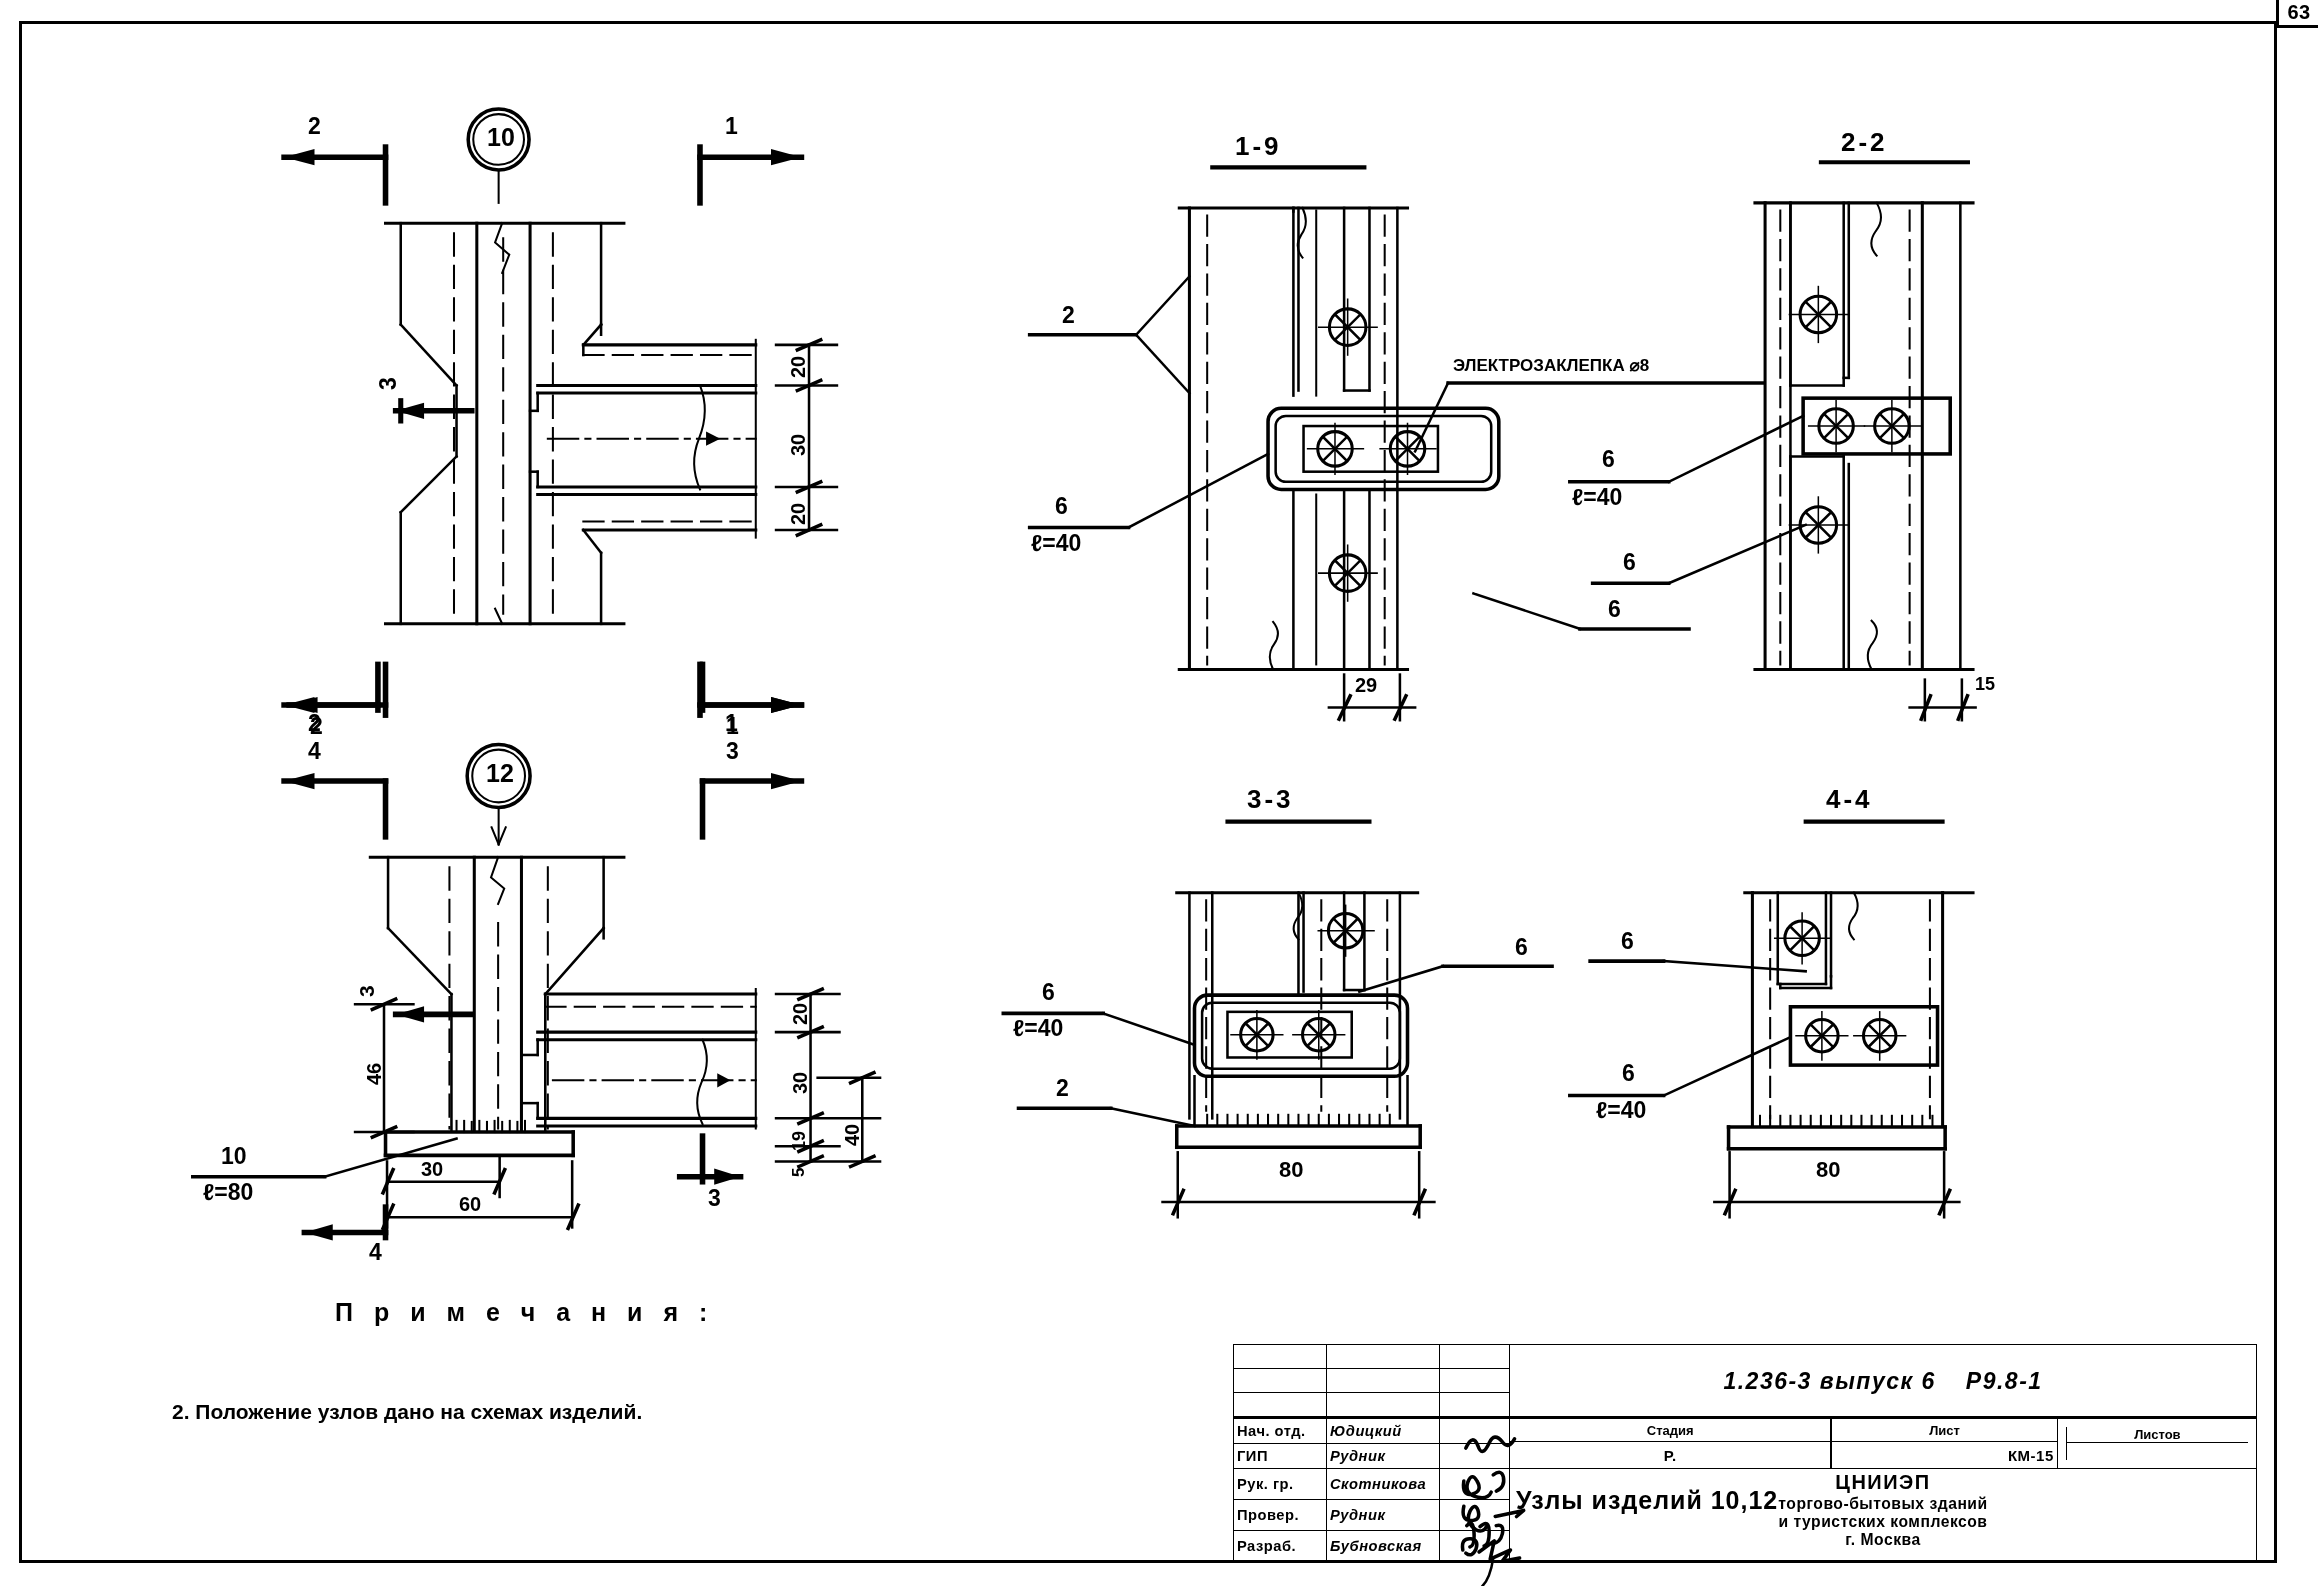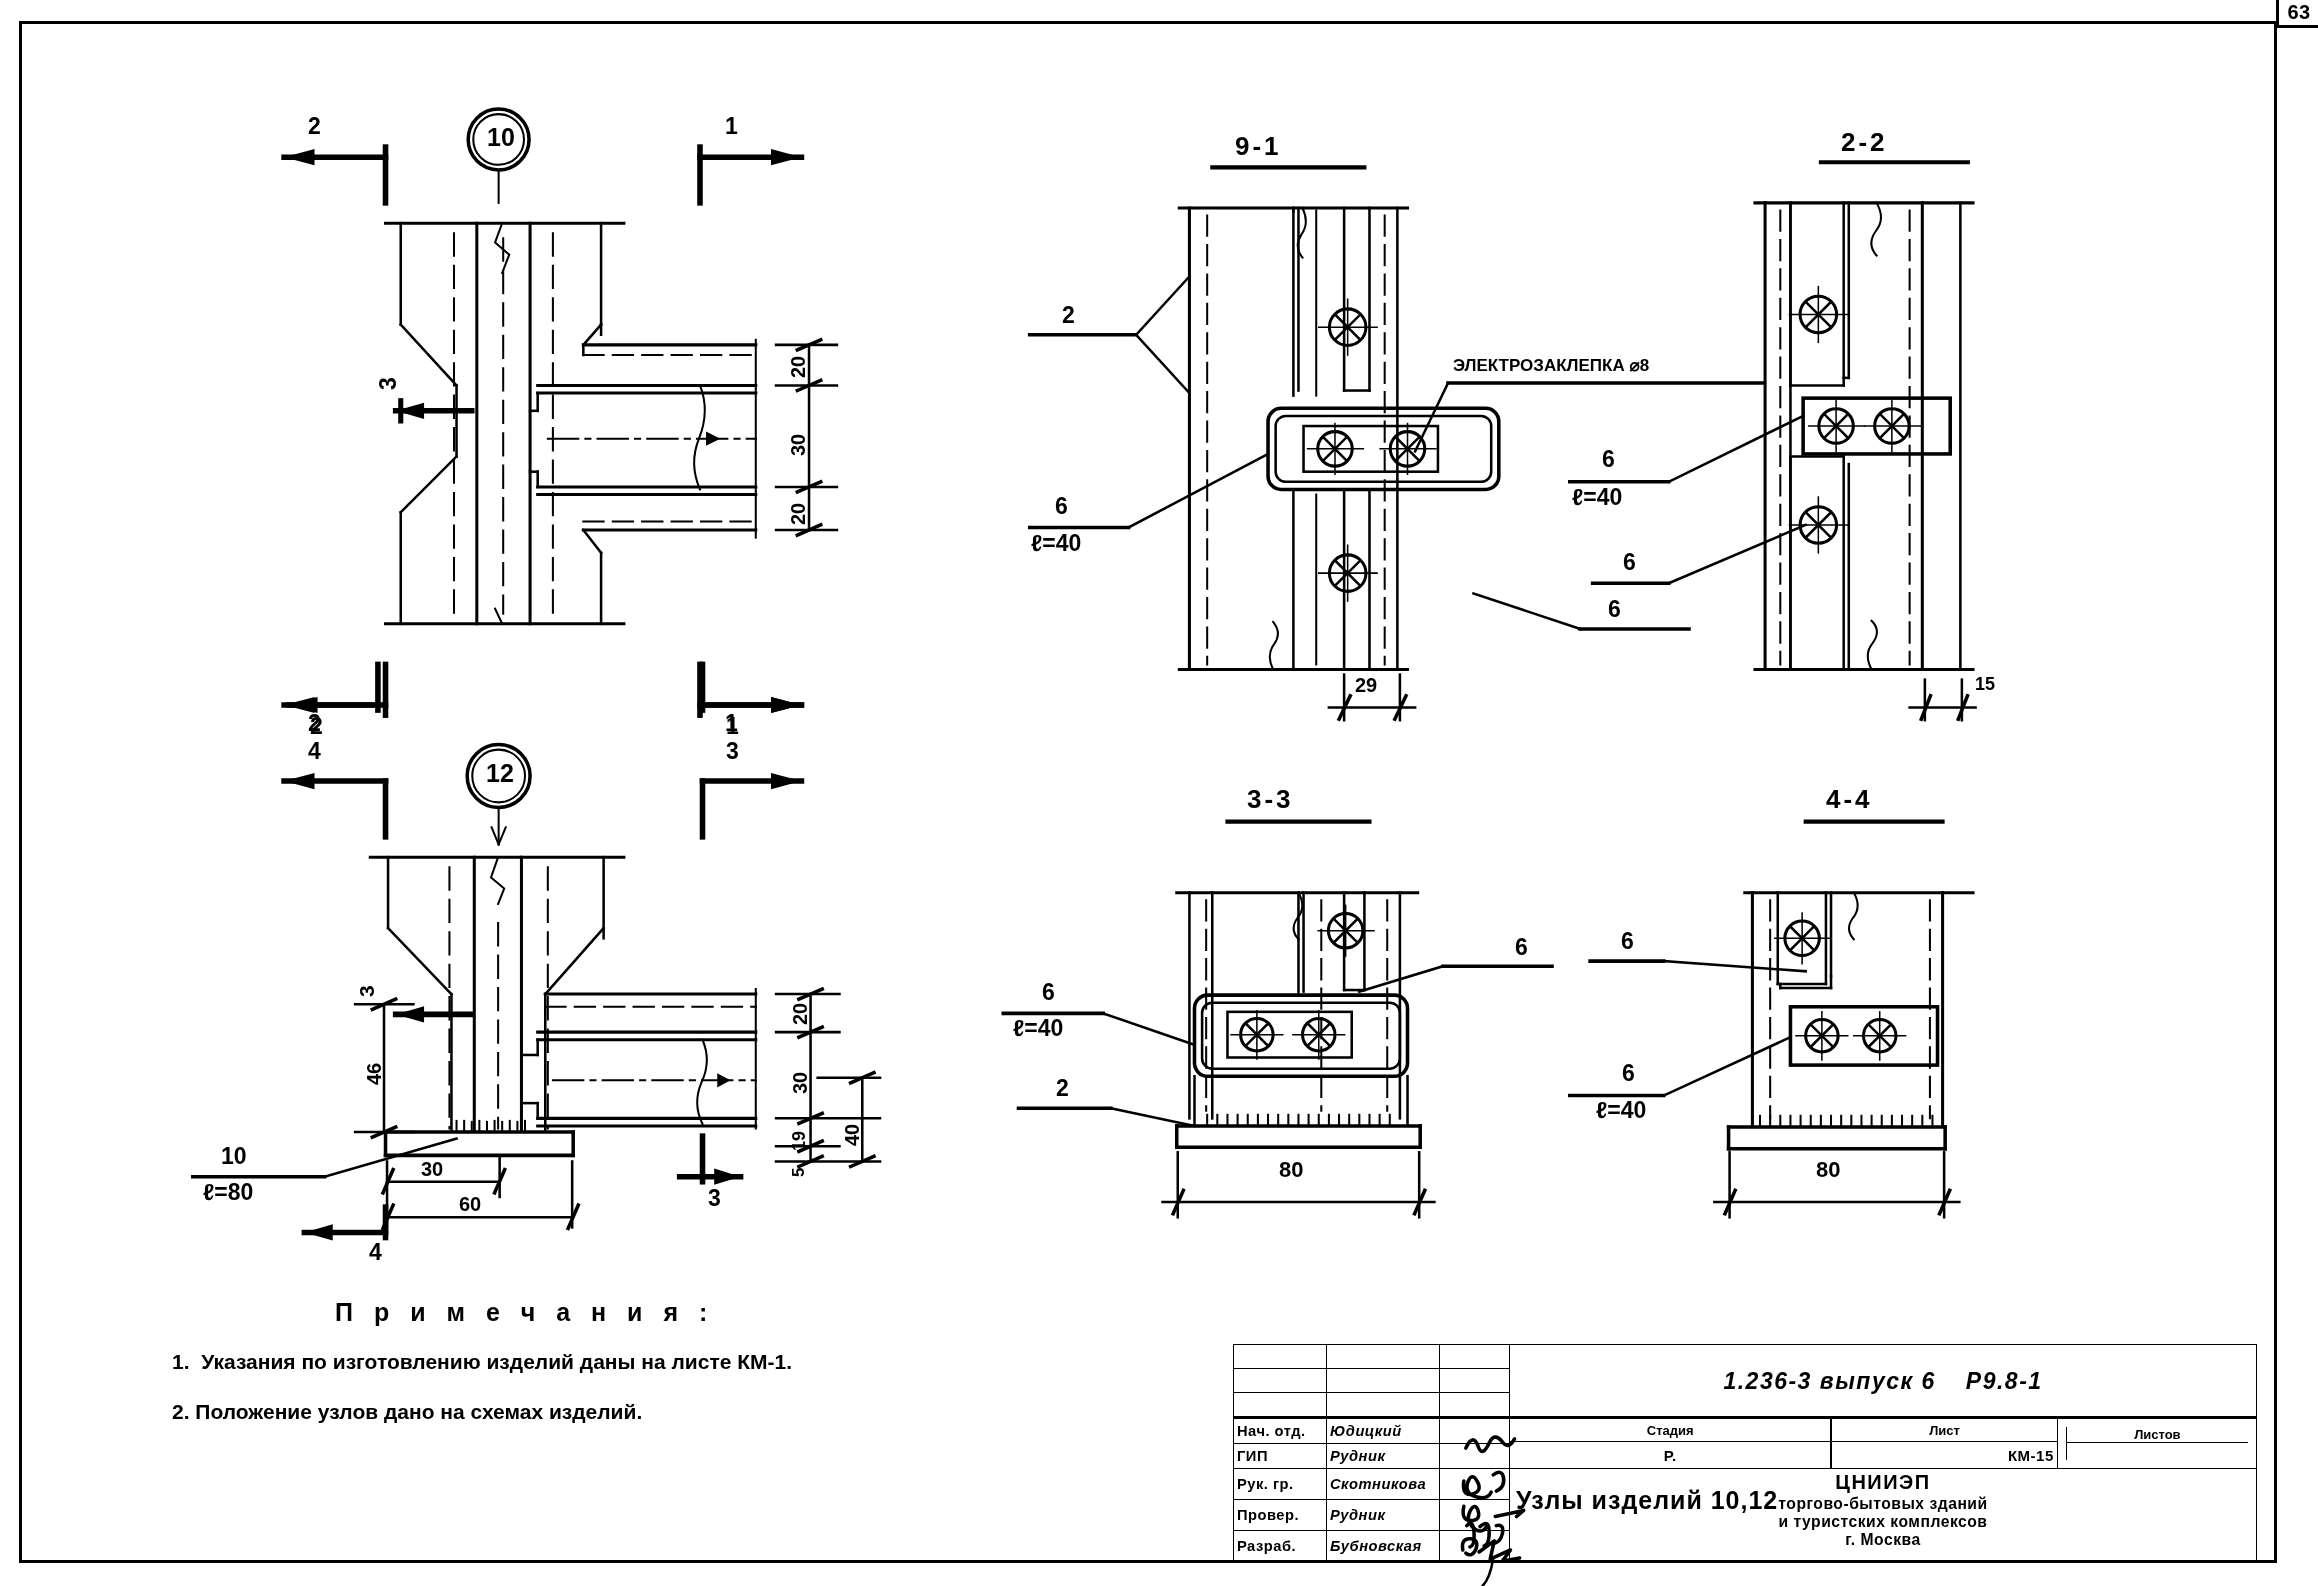--- a/index.html
+++ b/index.html
@@ -535,21 +535,21 @@
   <div class="t hand dimtxtv vtxt" style="left:789px;top:1025px;transform:rotate(-90deg);">20</div>
   <div class="t hand dimtxtv vtxt" style="left:789px;top:1094px;transform:rotate(-90deg);">30</div>
   <div class="t hand dimtxtv vtxt" style="left:789px;top:1151px;transform:rotate(-90deg);font-size:18px;">19</div>
   <div class="t hand dimtxtv vtxt" style="left:789px;top:1177px;transform:rotate(-90deg);font-size:17px;">5</div>
   <div class="t hand dimtxtv vtxt" style="left:841px;top:1146px;transform:rotate(-90deg);">40</div>
   <div class="t hand dimtxt" style="left:421px;top:1158px;">30</div>
   <div class="t hand dimtxt" style="left:459px;top:1193px;">60</div>
   <div class="t hand callout" style="left:221px;top:1143px;">10</div>
   <div class="t hand callout" style="left:203px;top:1179px;">ℓ=80</div>
 
-  <div class="t hand secttl" style="left:1235px;top:131px;">9-1</div>
+  <div class="t hand secttl" style="left:1235px;top:131px;">1-9</div>
   <div class="t hand callout" style="left:1062px;top:302px;">2</div>
   <div class="t hand callout" style="left:1055px;top:493px;">6</div>
   <div class="t hand callout" style="left:1031px;top:530px;">ℓ=40</div>
   <div class="t hand callout" style="left:1608px;top:596px;">6</div>
   <div class="t hand eltxt" style="left:1453px;top:355px;">ЭЛЕКТРОЗАКЛЕПКА ⌀8</div>
   <div class="t hand dimtxt" style="left:1355px;top:674px;">29</div>
 
   <div class="t hand secttl" style="left:1841px;top:127px;">2-2</div>
   <div class="t hand callout" style="left:1602px;top:446px;">6</div>
   <div class="t hand callout" style="left:1572px;top:484px;">ℓ=40</div>
@@ -563,21 +563,20 @@
   <div class="t hand callout" style="left:1056px;top:1075px;">2</div>
   <div class="t hand dimtxt" style="left:1279px;top:1157px;font-size:22px;">80</div>
 
   <div class="t hand secttl" style="left:1826px;top:784px;">4-4</div>
   <div class="t hand callout" style="left:1621px;top:928px;">6</div>
   <div class="t hand callout" style="left:1622px;top:1060px;">6</div>
   <div class="t hand callout" style="left:1596px;top:1097px;">ℓ=40</div>
   <div class="t hand dimtxt" style="left:1816px;top:1157px;font-size:22px;">80</div>
 
   <div class="t hand noteshead" style="left:335px;top:1298px;">П р и м е ч а н и я :</div>
-  <div class="t hand notesline" style="left:172px;top:1350px;">1.  Указания по изготовлению изделий даны на листе КМ-1.</div>
   <div class="t hand notesline" style="left:172px;top:1400px;">2. Положение узлов дано на схемах изделий.</div>
 
   <div id="tblock">
     <table>
       <tbody>
           <tr>
         <td class="lblc" style="width:86px;height:20px;"></td>
         <td class="namec" style="width:106px;"></td>
         <td style="width:63px;"></td>
         <td rowspan="3" style="border-bottom-width:3px;">

